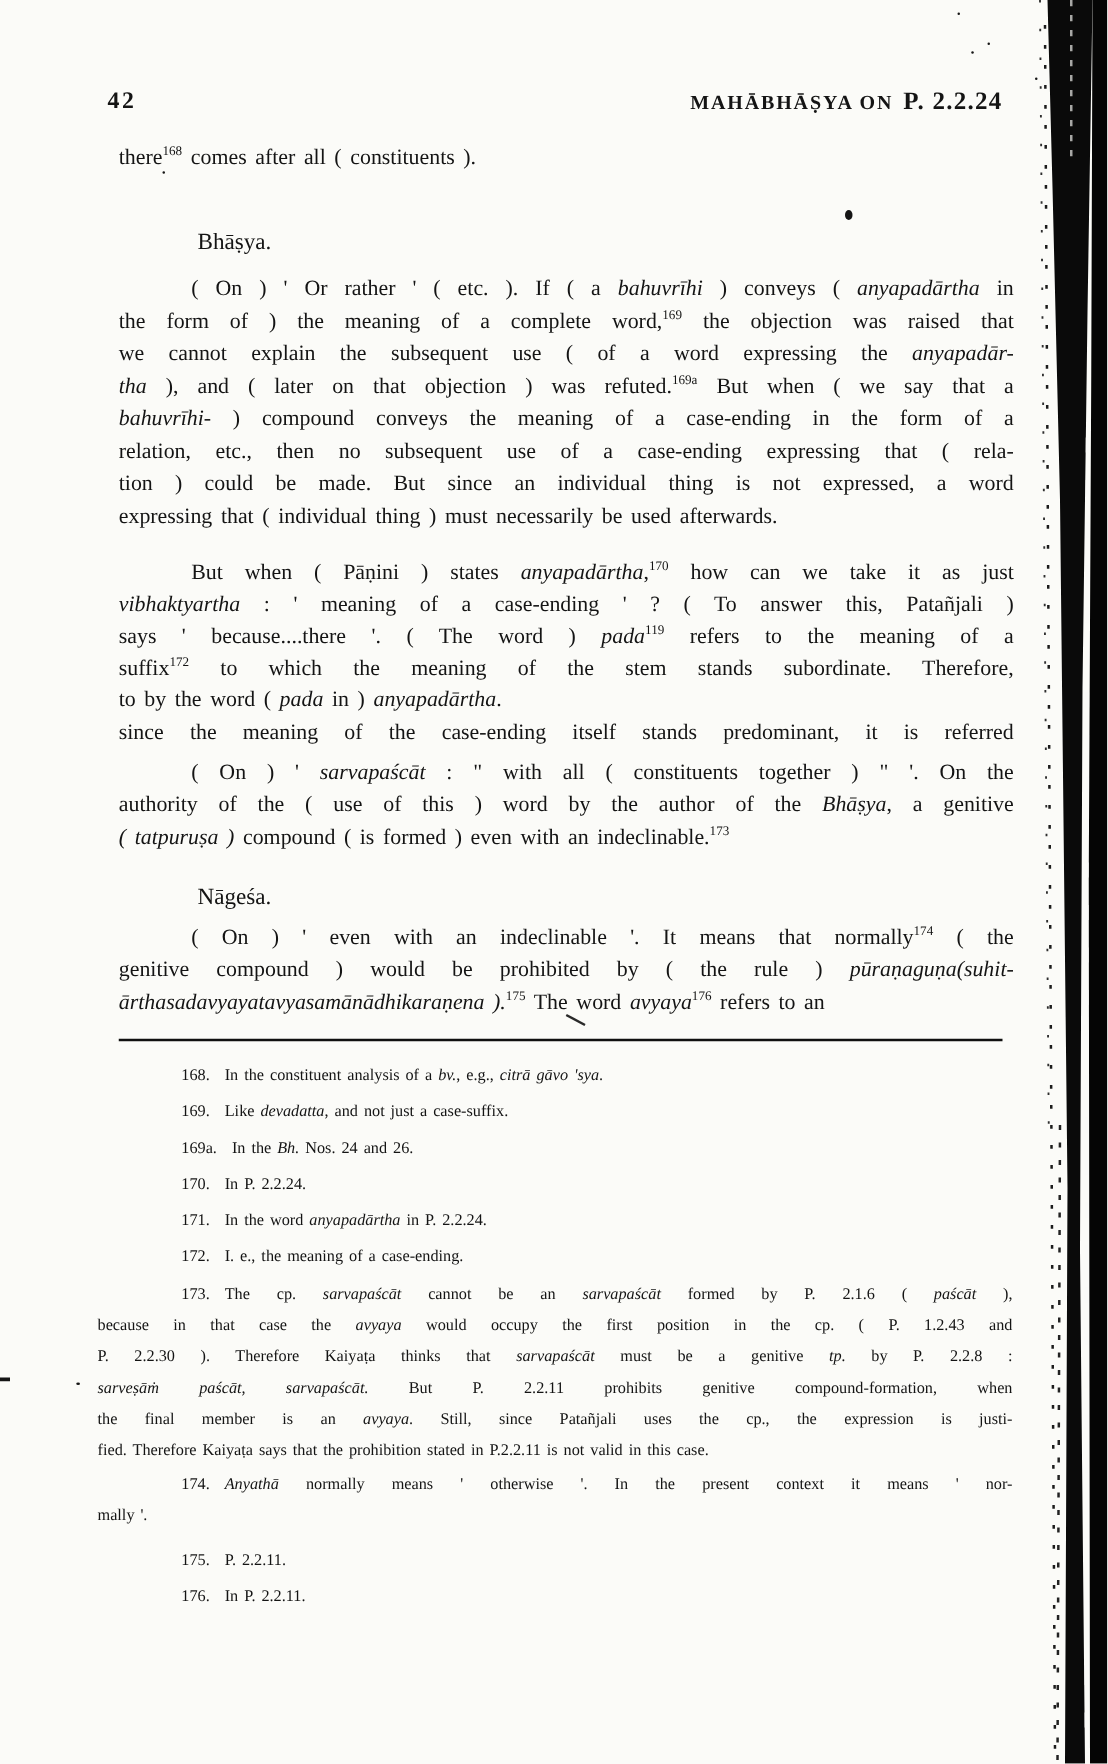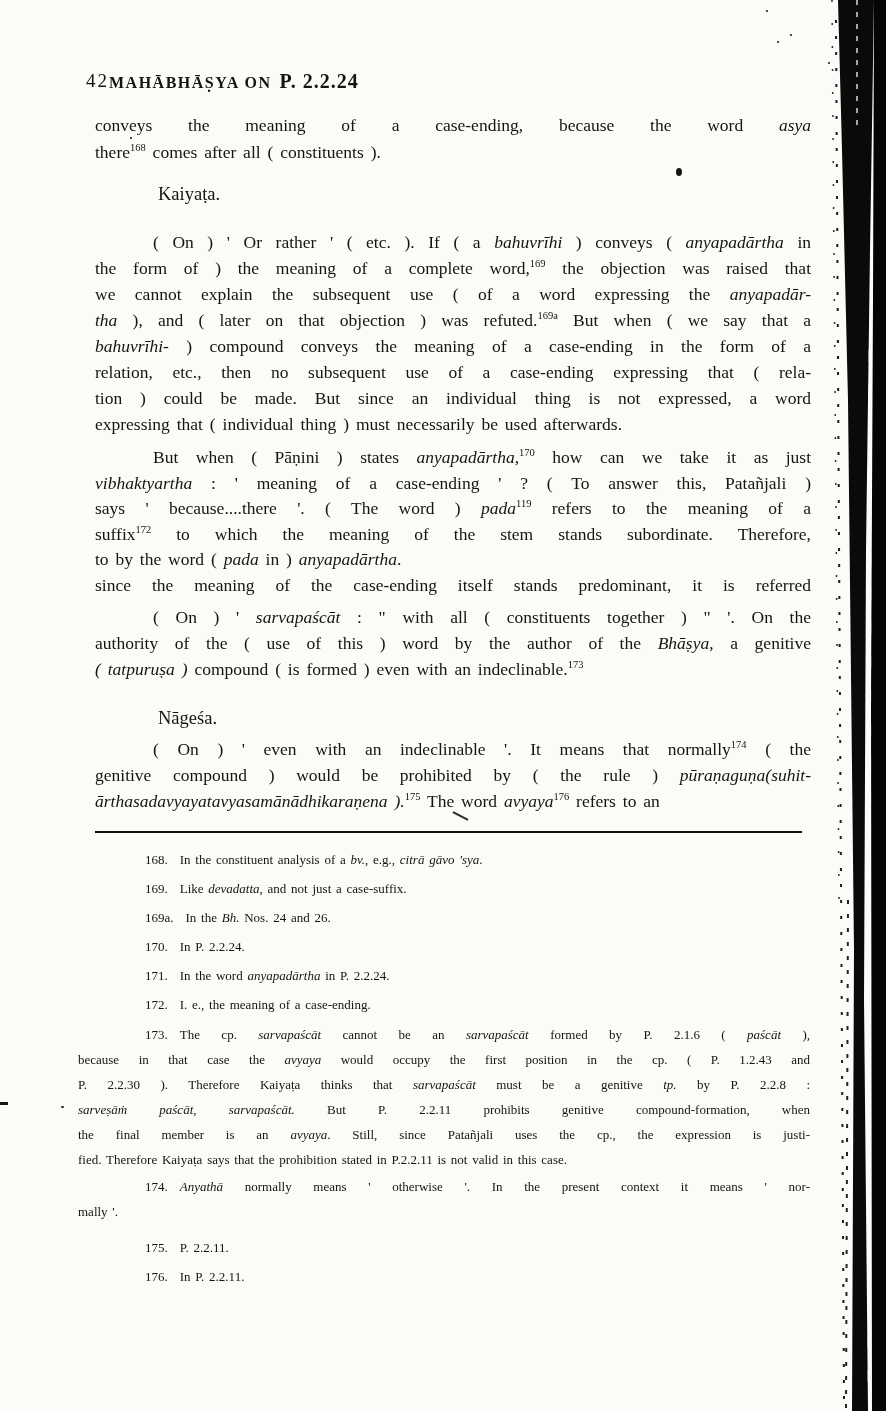--- a/index.html
+++ b/index.html
@@ -9,30 +9,30 @@
     font-family:"Liberation Serif","DejaVu Serif",serif;
   }
   .abs{position:absolute}
   
   .line{text-align:justify;text-align-last:justify;white-space:normal}
   .line.last{text-align-last:left}
   em{font-style:italic}
   sup{font-size:60%;vertical-align:super;line-height:0;letter-spacing:0}
   .num{margin-right:12px}
   
-  #hdr-num{left:86px;top:70px;font-size:19px;font-weight:400;letter-spacing:2px}
-  #hdr-title{left:109px;top:70px;width:716px;text-align:left}
+  #hdr-num{left:86px;top:70px;font-size:19px;font-weight:700;letter-spacing:2px}
+  #hdr-title{left:86px;top:70px;width:716px;text-align:right}
   #hdr-title .sc{font-size:16px;font-weight:700;letter-spacing:1.5px}
   #hdr-title .lg{font-size:20px;font-weight:700;margin-left:8px;letter-spacing:1px}
   
   .para{position:absolute;font-size:17.5px;line-height:26px;word-spacing:2.5px}
   .para .line.first{text-indent:58px}
   #pt{left:95px;top:112px;width:716px;line-height:27px}
   #pt .line.first{text-indent:0}
-  #k1{left:95px;top:229px;width:716px}
+  #k1{left:95px;top:217px;width:716px}
   #k2{left:95px;top:445px;width:716px;line-height:25.5px}
   #k3{left:95px;top:604px;width:716px}
   #n1{left:95px;top:736px;width:716px}
   .sect-head{position:absolute;font-size:18.5px}
   #hk{left:158px;top:184px}
   #hn{left:158px;top:708px}
   
   #rule{position:absolute;left:95px;top:831px;width:707px;height:2px;background:#101010}
   #rule-tick{position:absolute;left:452px;top:815px;width:17px;height:2px;background:#2a2a2a;transform:rotate(28deg)}
   
@@ -58,25 +58,24 @@
 <body>
 
 <div class="page">
 
   <div id="hdr-num" class="abs">42</div>
   <div id="hdr-title" class="abs">
     <span class="sc">MAHĀBHĀṢYA ON</span><span class="lg">P. 2.2.24</span>
   </div>
 
   <div id="pt" class="para">
-      <div class="line first"><span>conveys the meaning of a case-ending,  because the word </span><em>asya</em></div>
       <div class="line last"><span>there</span><sup>168</sup><span> comes after all ( constituents ).</span></div>
     </div>
 
-  <div id="hk" class="sect-head">Kaiyaṭa.</div>
+  <div id="hk" class="sect-head">Bhāṣya.</div>
   <div id="k1" class="para">
       <div class="line first"><span>( On ) ' Or rather ' ( etc. ).   If ( a </span><em>bahuvrīhi</em><span> ) conveys ( </span><em>anyapadārtha</em><span> in</span></div>
       <div class="line"><span>the form of ) the meaning of a complete word,</span><sup>169</sup><span> the objection was raised that</span></div>
       <div class="line"><span>we cannot explain the subsequent use ( of a word expressing the </span><em>anyapadār-</em></div>
       <div class="line"><em>tha</em><span> ), and ( later on that objection ) was refuted.</span><sup>169a</sup><span> But when ( we say that a</span></div>
       <div class="line"><em>bahuvrīhi-</em><span> ) compound conveys the meaning of a case-ending in the form of a</span></div>
       <div class="line"><span>relation, etc., then no subsequent use of a case-ending expressing that ( rela-</span></div>
       <div class="line"><span>tion ) could be made.   But since an individual thing is not expressed, a word</span></div>
       <div class="line last"><span>expressing that ( individual thing ) must necessarily be used afterwards.</span></div>
     </div>

